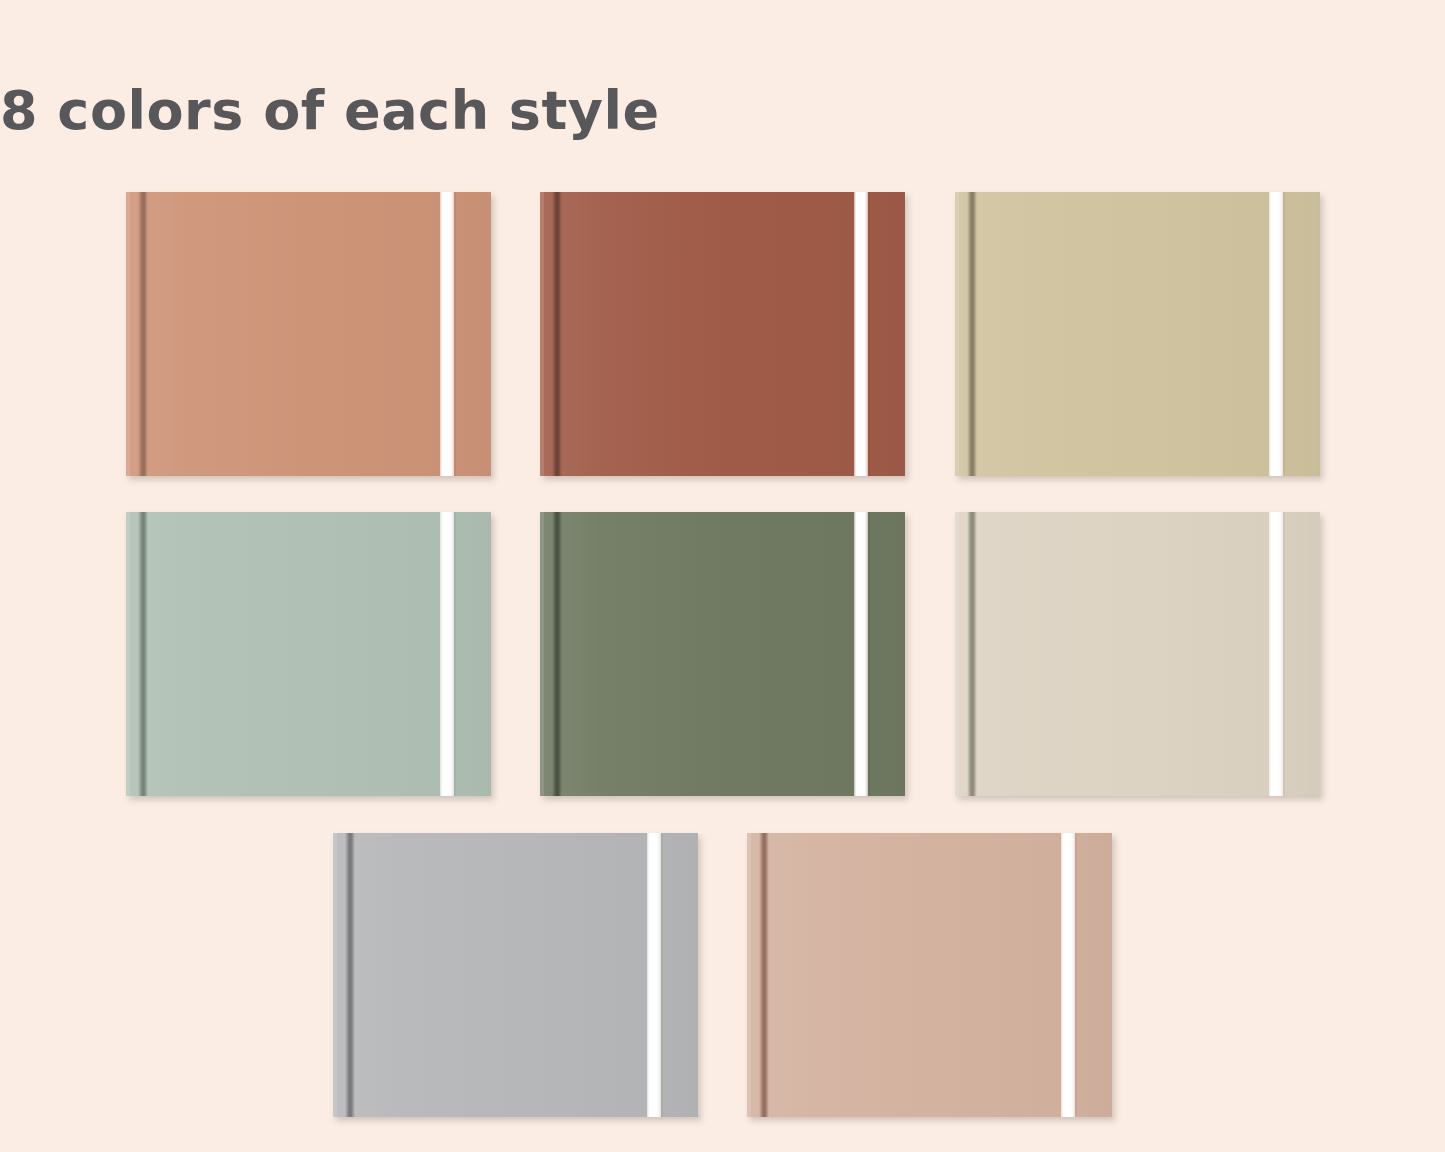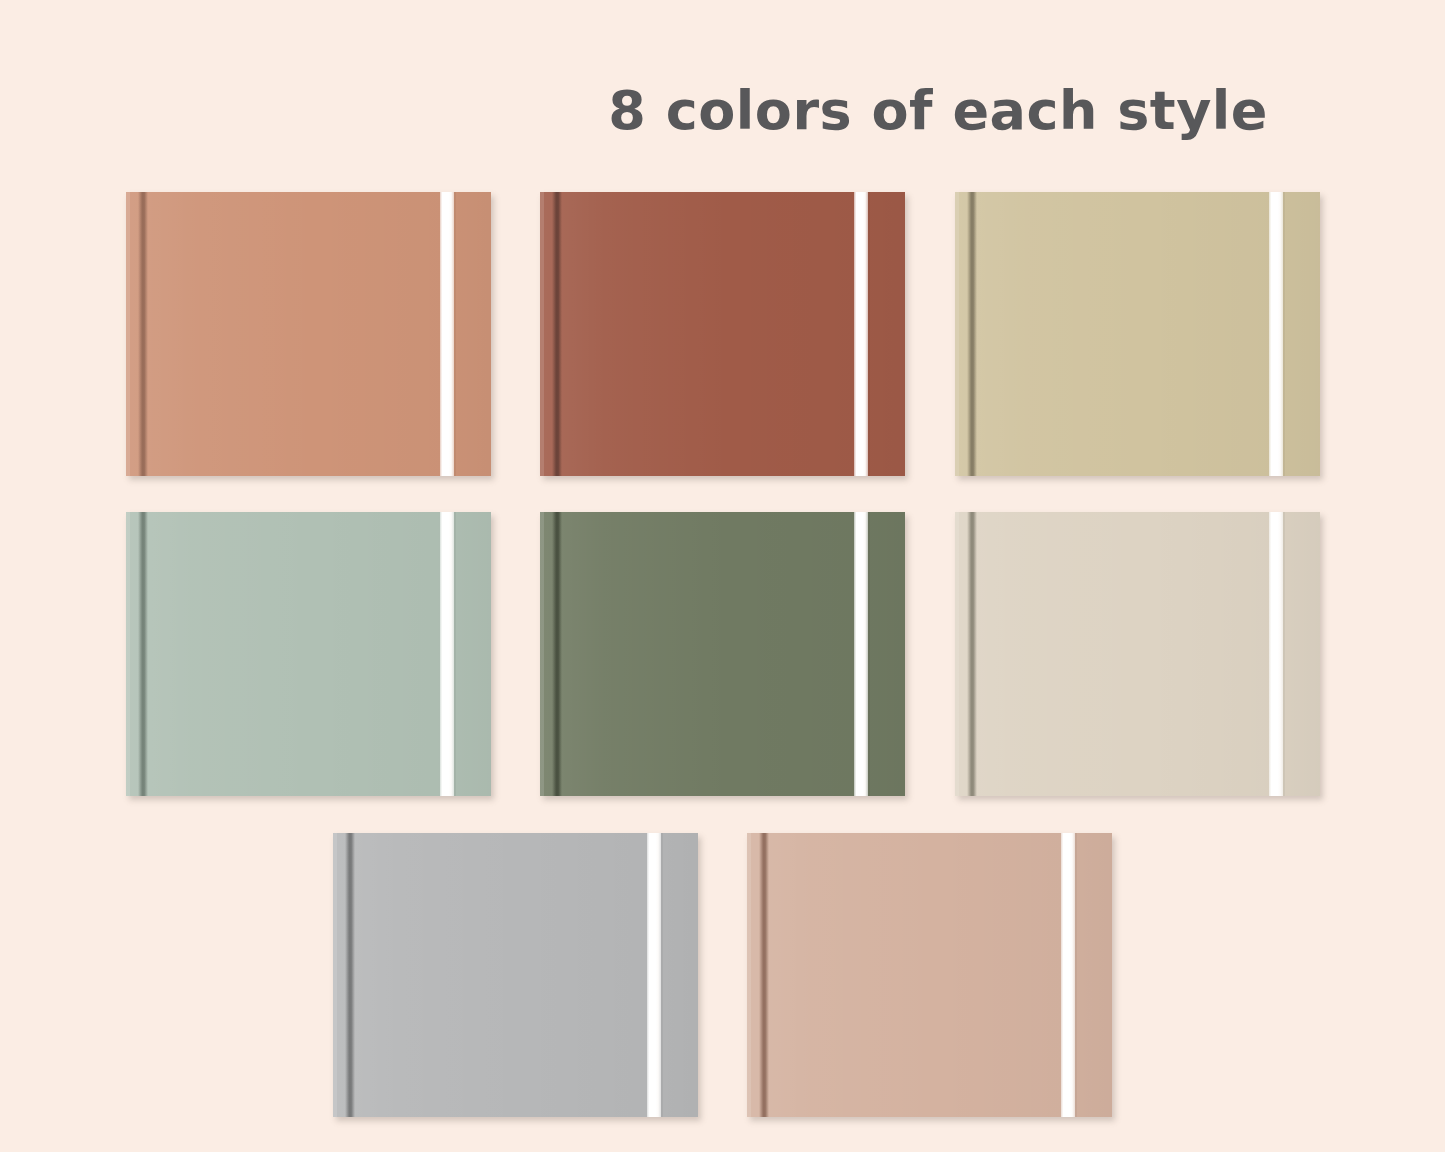--- a/index.html
+++ b/index.html
@@ -18,21 +18,21 @@
     width: 1445px;
     height: 1152px;
     background: #FBEDE4;
   }
 
   #page-title {
     position: absolute;
     left: 0;
     top: 79px;
     width: 1268px;
-    text-align: right;
+    text-align: left;
     font-size: 54px;
     font-weight: 700;
     letter-spacing: 0.5px;
     color: #58585A;
     font-family: "DejaVu Sans", "Liberation Sans", sans-serif;
     white-space: nowrap;
   }
 
   
   #swatch-grid {

